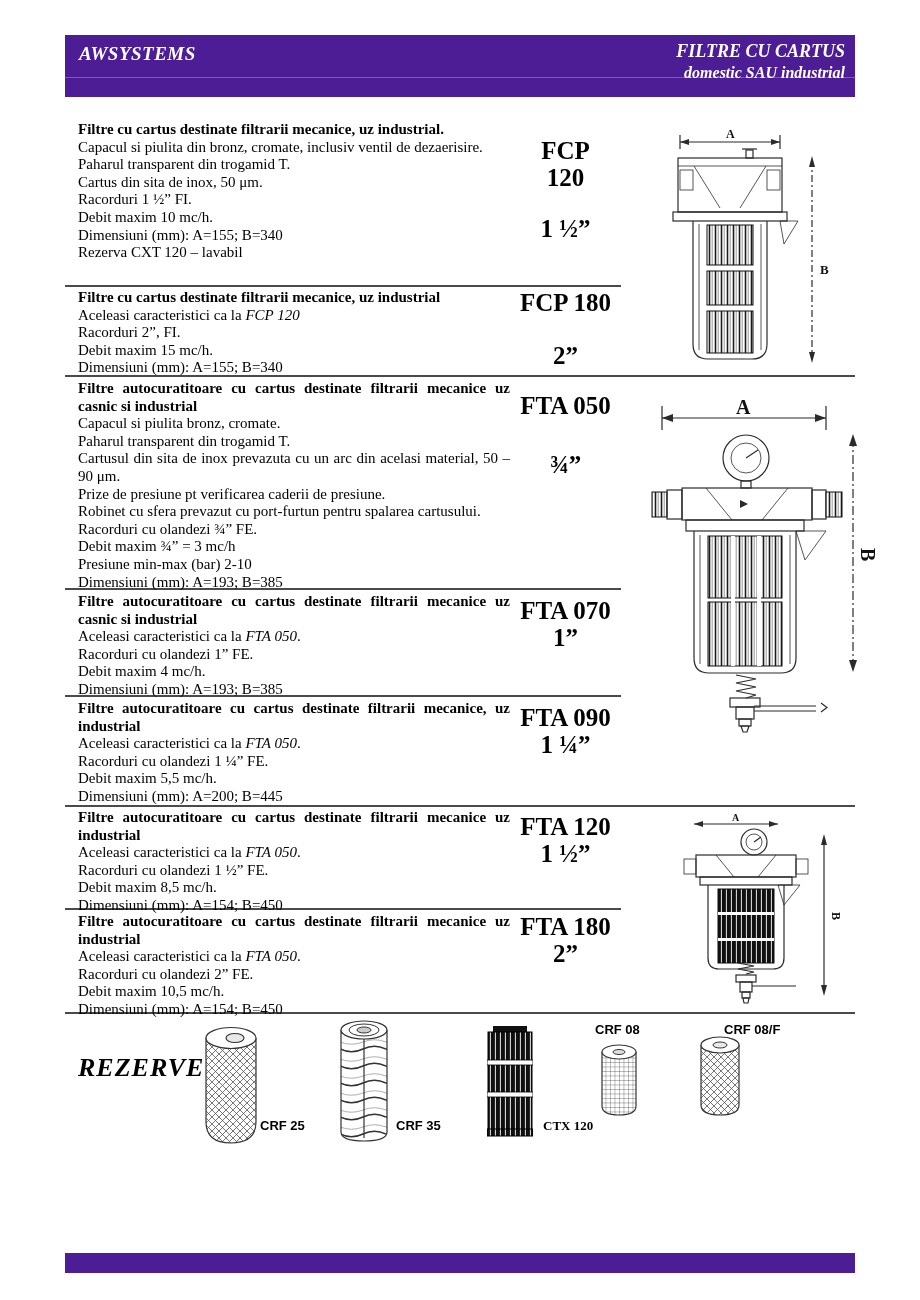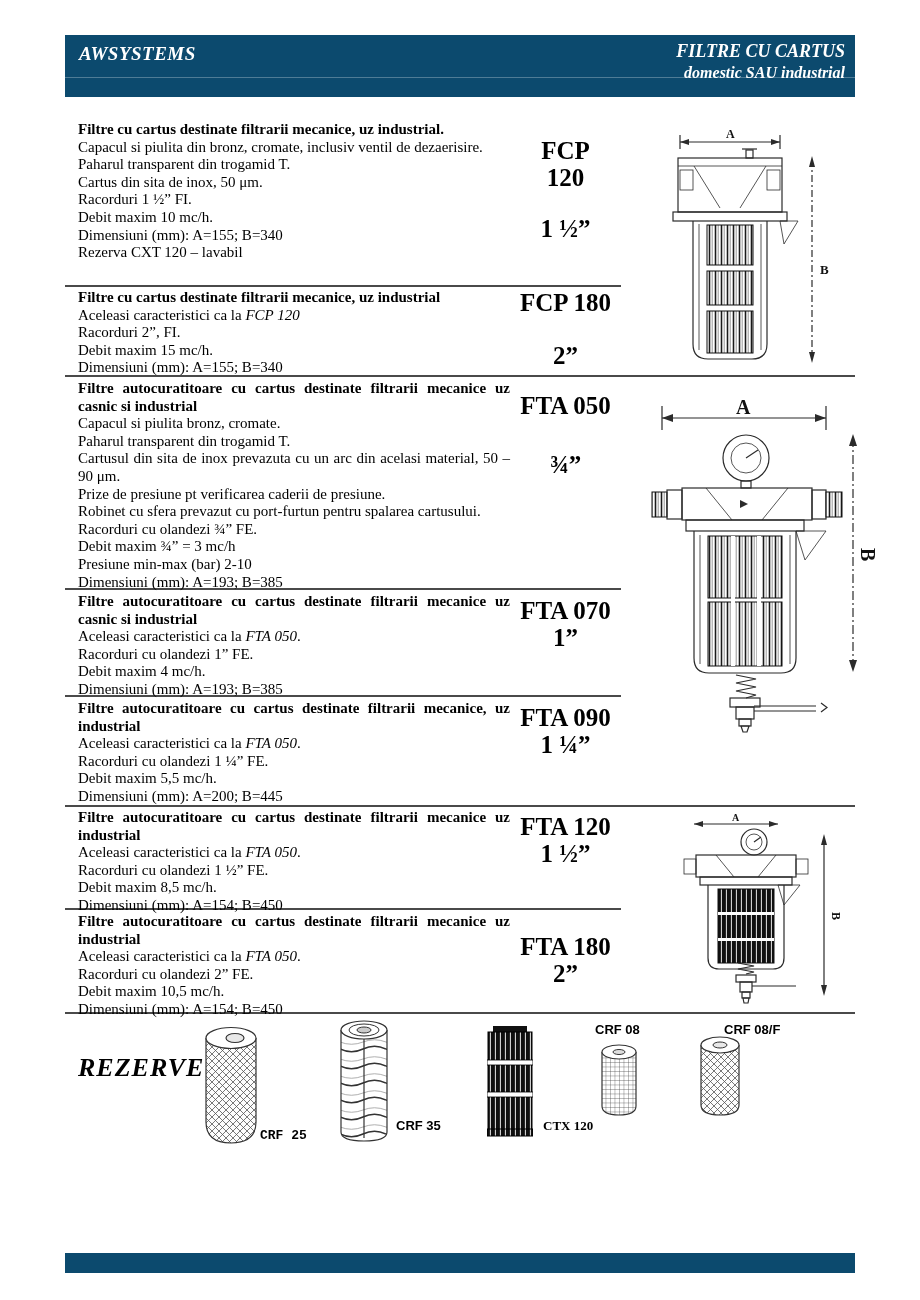--- a/index.html
+++ b/index.html
@@ -1,20 +1,20 @@
 <!DOCTYPE html>
 <html><head>
 <meta charset="utf-8">
 <style>
   html,body{margin:0;padding:0;background:#fff;}
   .page{position:relative;width:920px;height:1300px;background:#ffffff;overflow:hidden;
         font-family:"Liberation Serif",serif;color:#000;}
 
   
-  .bar{position:absolute;left:65px;width:790px;background:#0c4a6e;}
+  .bar{position:absolute;left:65px;width:790px;background:#4c1d95;}
   .header{top:35px;height:62px;color:#fff;}
   .header-seam{position:absolute;left:0;bottom:0;width:100%;height:19px;border-top:1px solid rgba(255,255,255,.28);}
   .brand{position:absolute;left:14px;top:8px;font-size:19px;font-weight:bold;font-style:italic;letter-spacing:.5px;}
   .header-right{position:absolute;right:10px;top:6px;text-align:right;font-weight:bold;font-style:italic;line-height:21px;}
   .header-title{font-size:18px;font-style:italic;}
   .header-subtitle{font-size:16px;}
   .footer{top:1253px;height:20px;}
 
   
   .rule{position:absolute;left:65px;height:2px;background:#4a4a4a;}
@@ -33,39 +33,39 @@
   .sec-line i{font-style:italic;}
   .sec-model{flex:1;text-align:center;font-weight:bold;}
   .model-name{font-size:25px;line-height:27px;}
   .model-size{font-size:25px;line-height:27px;}
   .s0 .model-name{margin-top:16px;} .s0 .model-size{margin-top:24px;}
   .s1 .model-size{margin-top:26px;}
   .s2 .model-name{margin-top:12px;} .s2 .model-size{margin-top:32px;}
   .s3 .model-name{margin-top:4px;}  .s3 .model-size{margin-top:0;}
   .s4 .model-name{margin-top:4px;}  .s4 .model-size{margin-top:0;}
   .s5 .model-name{margin-top:4px;}  .s5 .model-size{margin-top:0;}
-  .s6 .model-name{margin-top:20px;}  .s6 .model-size{margin-top:0;}
+  .s6 .model-name{margin-top:0;}  .s6 .model-size{margin-top:0;}
 
   
   .draw{position:absolute;}
   #drawing-fcp{left:660px;top:128px;}
   #drawing-fta-large{left:648px;top:398px;}
   #drawing-fta-small{left:678px;top:812px;}
   .draw .ln{fill:none;stroke:#2b2b2b;stroke-width:1.2;}
   .draw .thin{fill:none;stroke:#2b2b2b;stroke-width:0.8;}
   .draw .fl{fill:#2b2b2b;stroke:none;}
   .draw .pt{stroke:#111;stroke-width:1;}
   .dimtxt{fill:#111;stroke:none;font-family:"Liberation Serif",serif;font-weight:bold;}
 
   
   .rezerve{position:absolute;left:78px;top:1018px;width:720px;height:140px;}
   .rezerve-label{position:absolute;left:0;top:22px;font-size:26px;font-weight:bold;font-style:italic;letter-spacing:1px;margin-top:13px;}
   .cart{position:absolute;}
   .cart-label{position:absolute;font-family:"Liberation Sans",sans-serif;font-size:13px;font-weight:bold;white-space:nowrap;}
-  #cart-1{left:127px;top:8px;}  #cart-1-label{left:182px;top:110px;font-family:Liberation Mono, monospace;}
+  #cart-1{left:127px;top:8px;}  #cart-1-label{left:182px;top:100px;}
   #cart-2{left:262px;top:2px;}  #cart-2-label{left:318px;top:100px;}
   #cart-3{left:409px;top:8px;}  #cart-3-label{left:465px;top:100px;font-family:Liberation Serif, serif;}
   #cart-4{left:523px;top:26px;} #cart-4-label{left:517px;top:4px;}
   #cart-5{left:622px;top:18px;} #cart-5-label{left:614px;top:4px;margin-left:32px;}
 </style>
 </head>
 <body>
 
 <svg width="0" height="0" style="position:absolute" aria-hidden="true">
   <defs>

